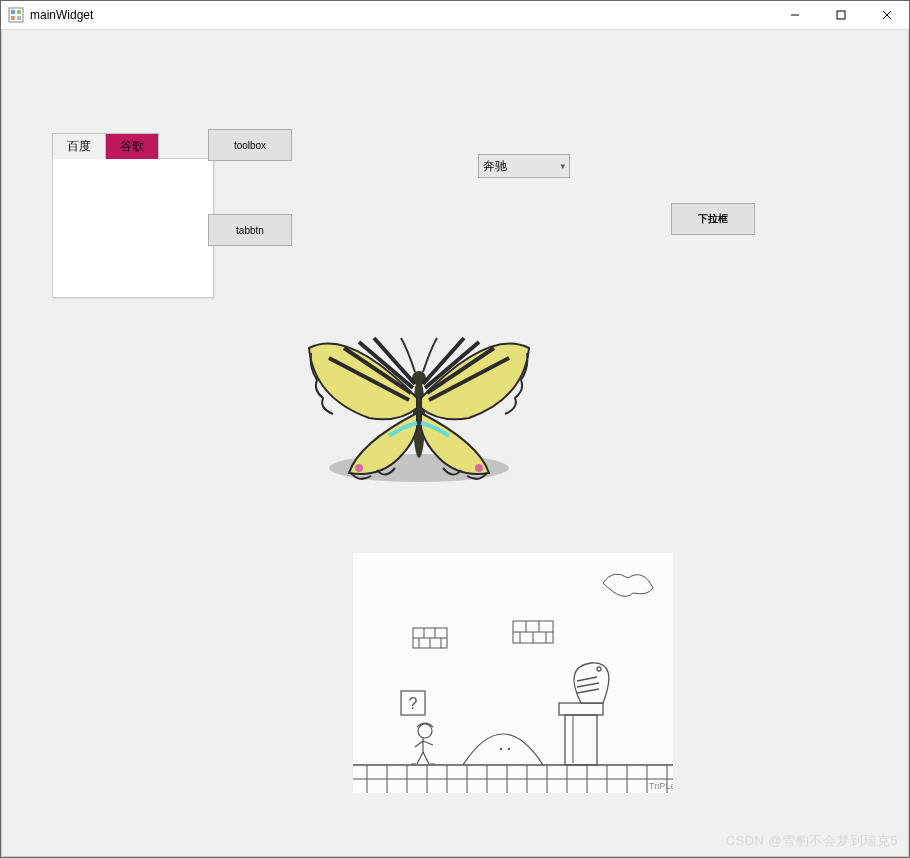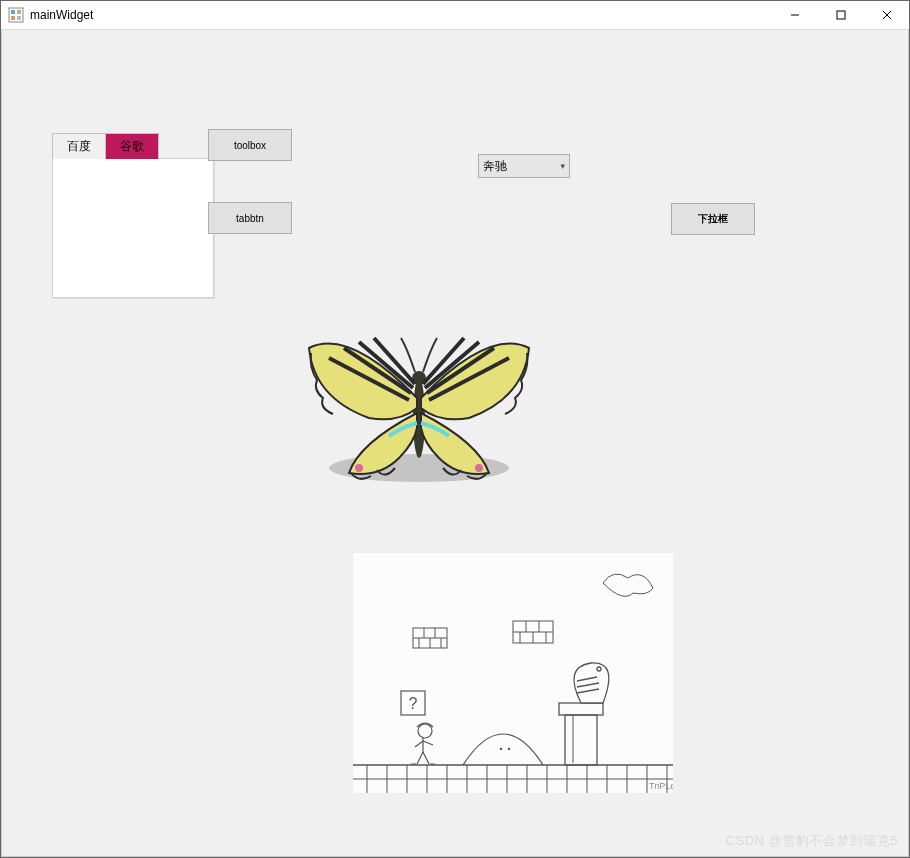--- a/index.html
+++ b/index.html
@@ -83,21 +83,21 @@
       position: absolute;
       min-width: 84px;
       height: 32px;
       background: #e1e1e1;
       border: 1px solid #adadad;
       font-size: 10px;
       display: flex; align-items: center; justify-content: center;
       color:#000;
     }
     .btn-toolbox { left: 206px; top: 99px; }
-    .btn-tabbtn  { left: 206px; top: 172px; }
+    .btn-tabbtn  { left: 206px; top: 184px; }
     .btn-dropdown{ left: 669px; top: 173px; font-weight: bold; }
     
     .combo {
       position: absolute;
       left: 476px; top: 124px;
       width: 92px; height: 24px;
       background: #e6e6e6;
       border: 1px solid #adadad;
       display: flex; align-items: center;
       padding: 0 4px;

